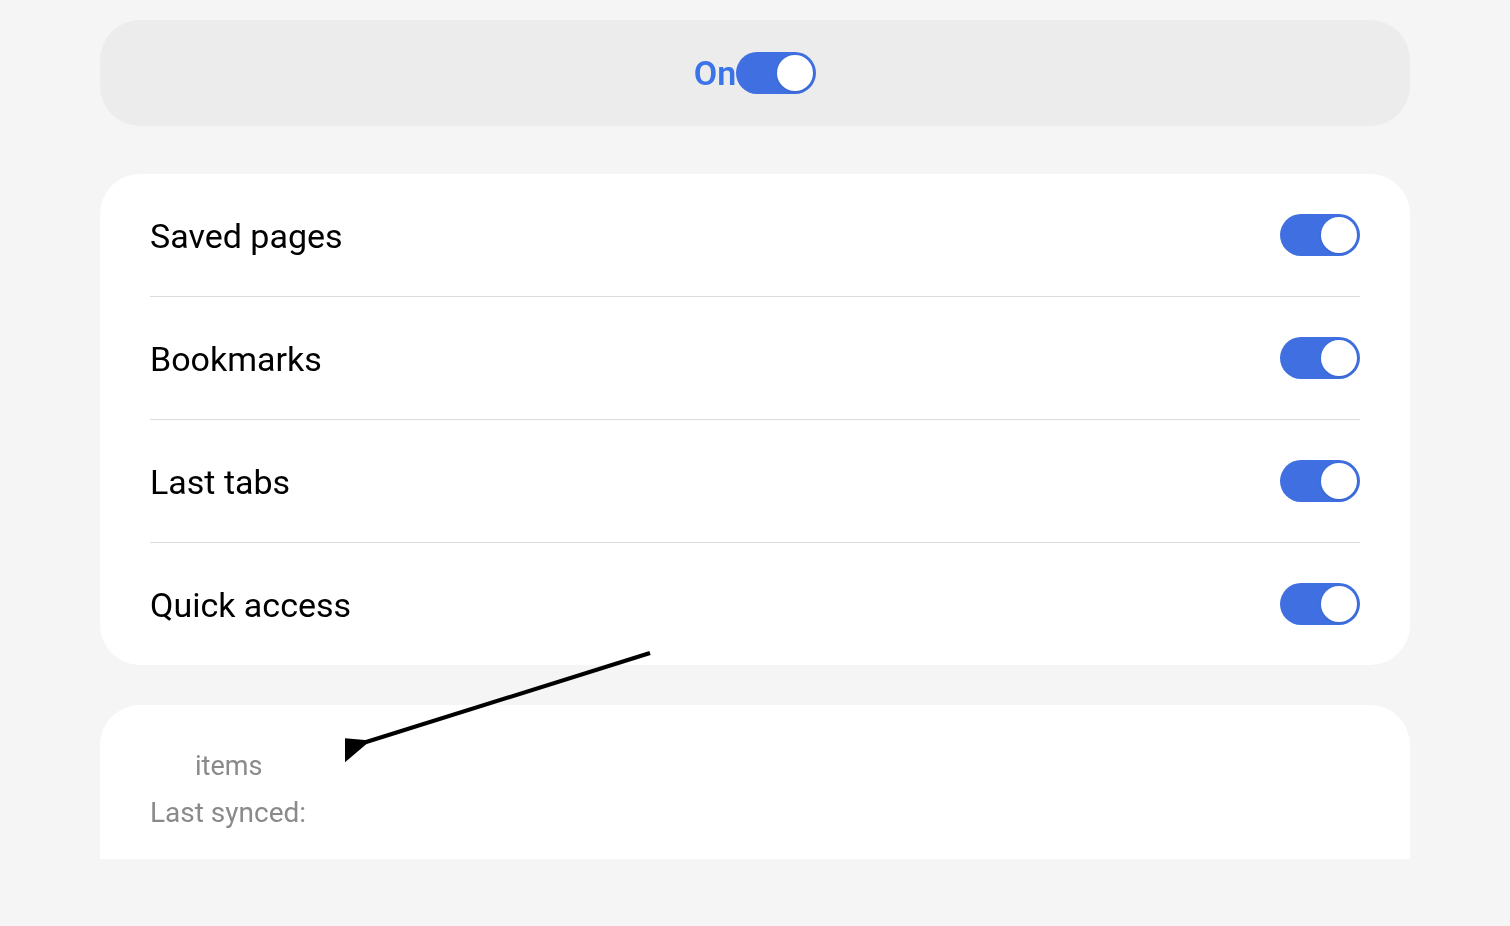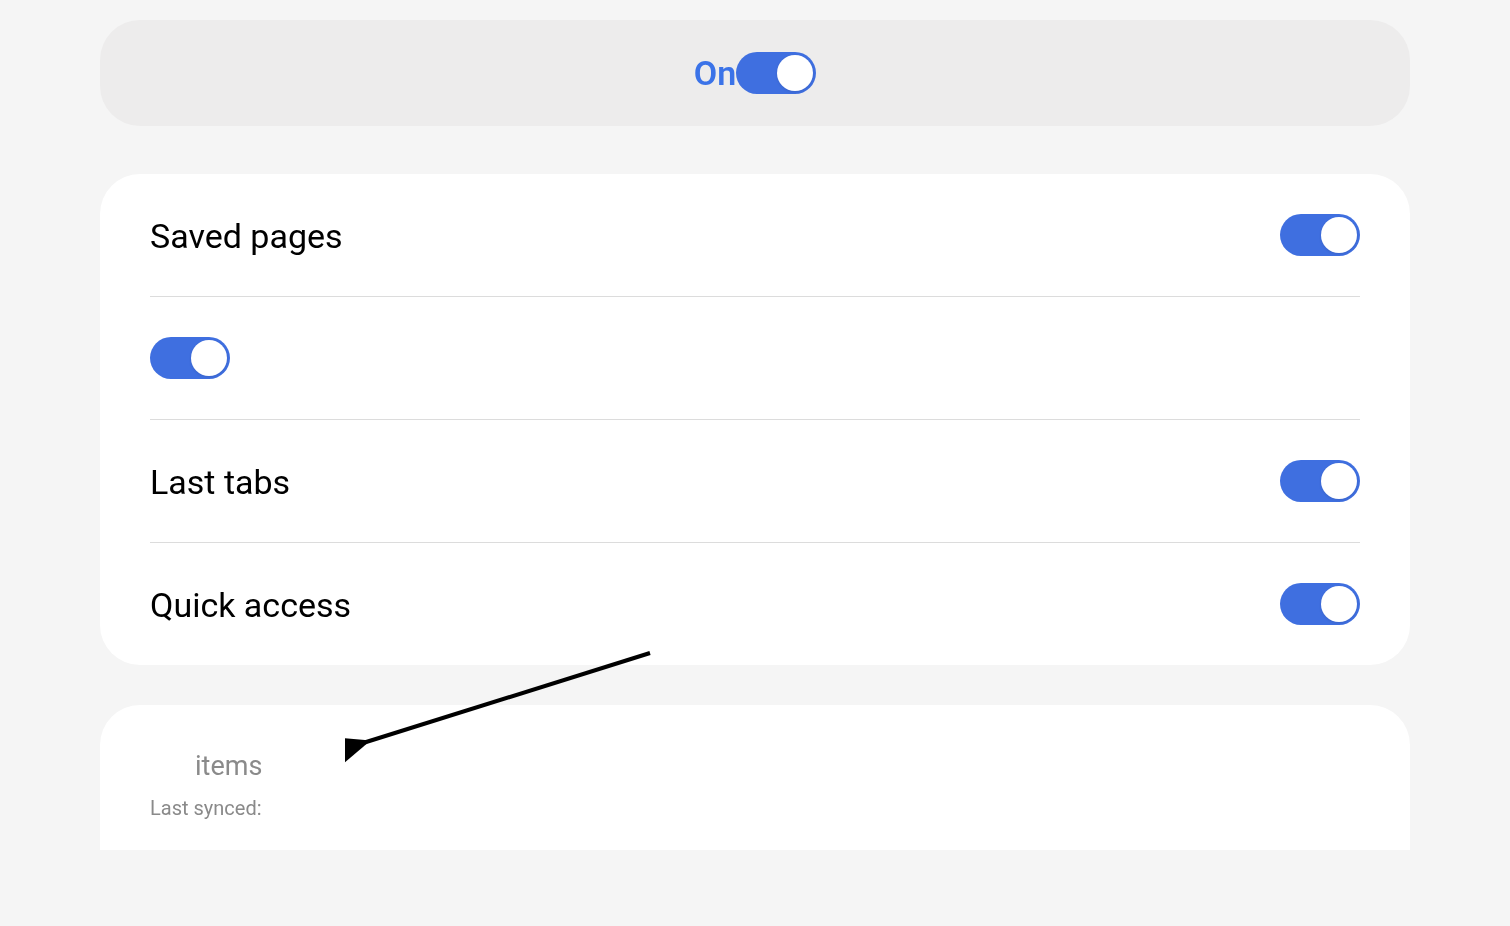--- a/index.html
+++ b/index.html
@@ -88,21 +88,21 @@
     }
     .sync-sub1 {
       color: #8a8a8a;
       font-size: 27px;
       font-weight: 400;
       padding-left: 45px;
       margin-bottom: 14px;
     }
     .sync-sub2 {
       color: #8a8a8a;
-      font-size: 20px;
+      font-size: 28px;
       font-weight: 400;
     }
     .arrow-overlay {
       position: absolute;
       pointer-events: none;
       left: 345px;
       top: 648px;
       width: 320px;
       height: 120px;
     }
@@ -116,20 +116,21 @@
     <div class="toggle"></div>
   </div>
 
   <div class="card">
     <div class="row">
       <span class="row-label">Saved pages</span>
       <div class="toggle"></div>
     </div>
     <div class="divider"></div>
     <div class="row">
+      <span class="row-label">Bookmarks</span>
       <div class="toggle"></div>
     </div>
     <div class="divider"></div>
     <div class="row">
       <span class="row-label">Last tabs</span>
       <div class="toggle"></div>
     </div>
     <div class="divider"></div>
     <div class="row">
       <span class="row-label">Quick access</span>

